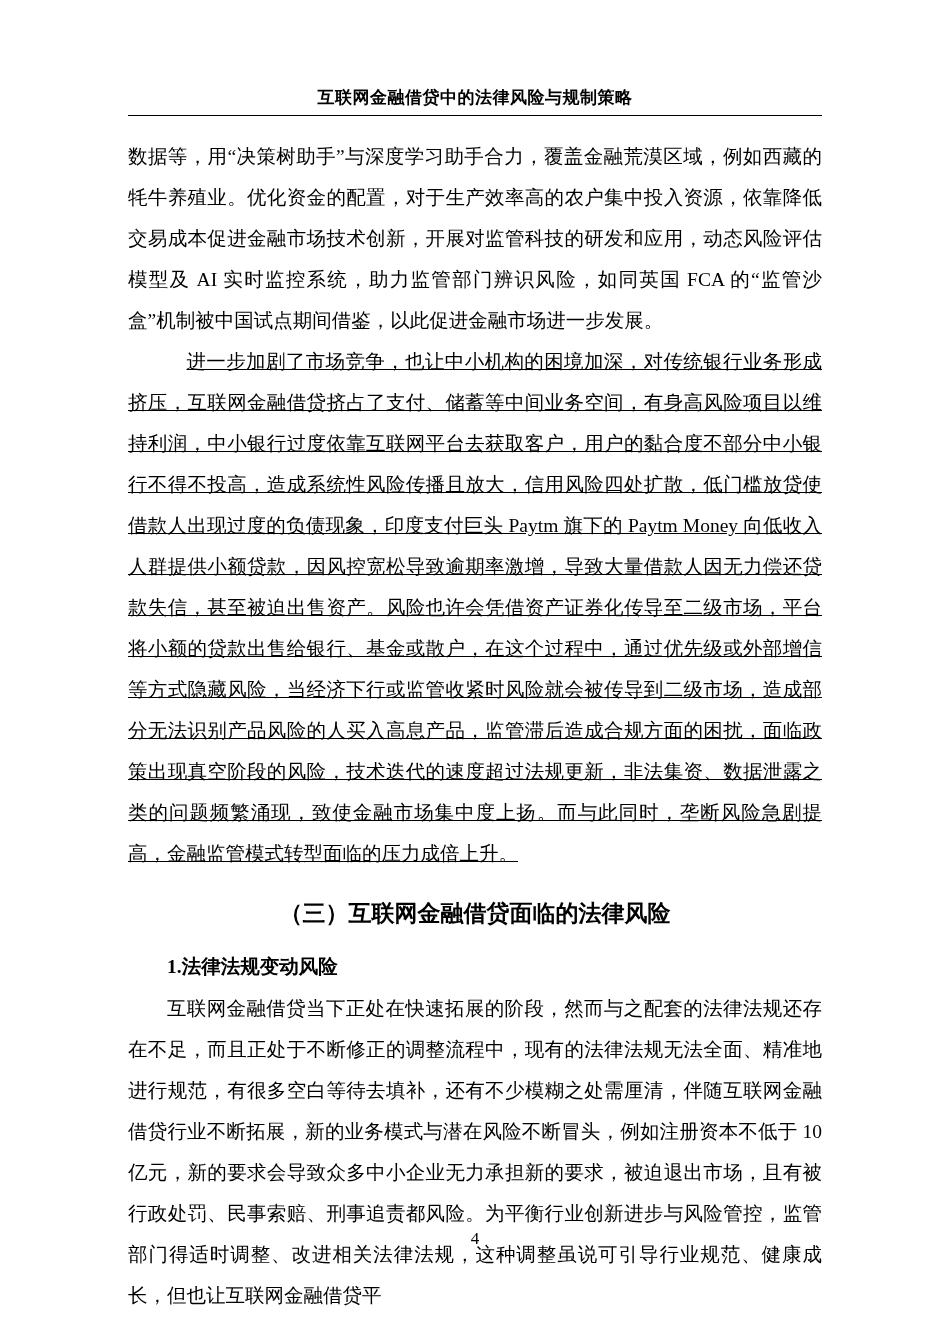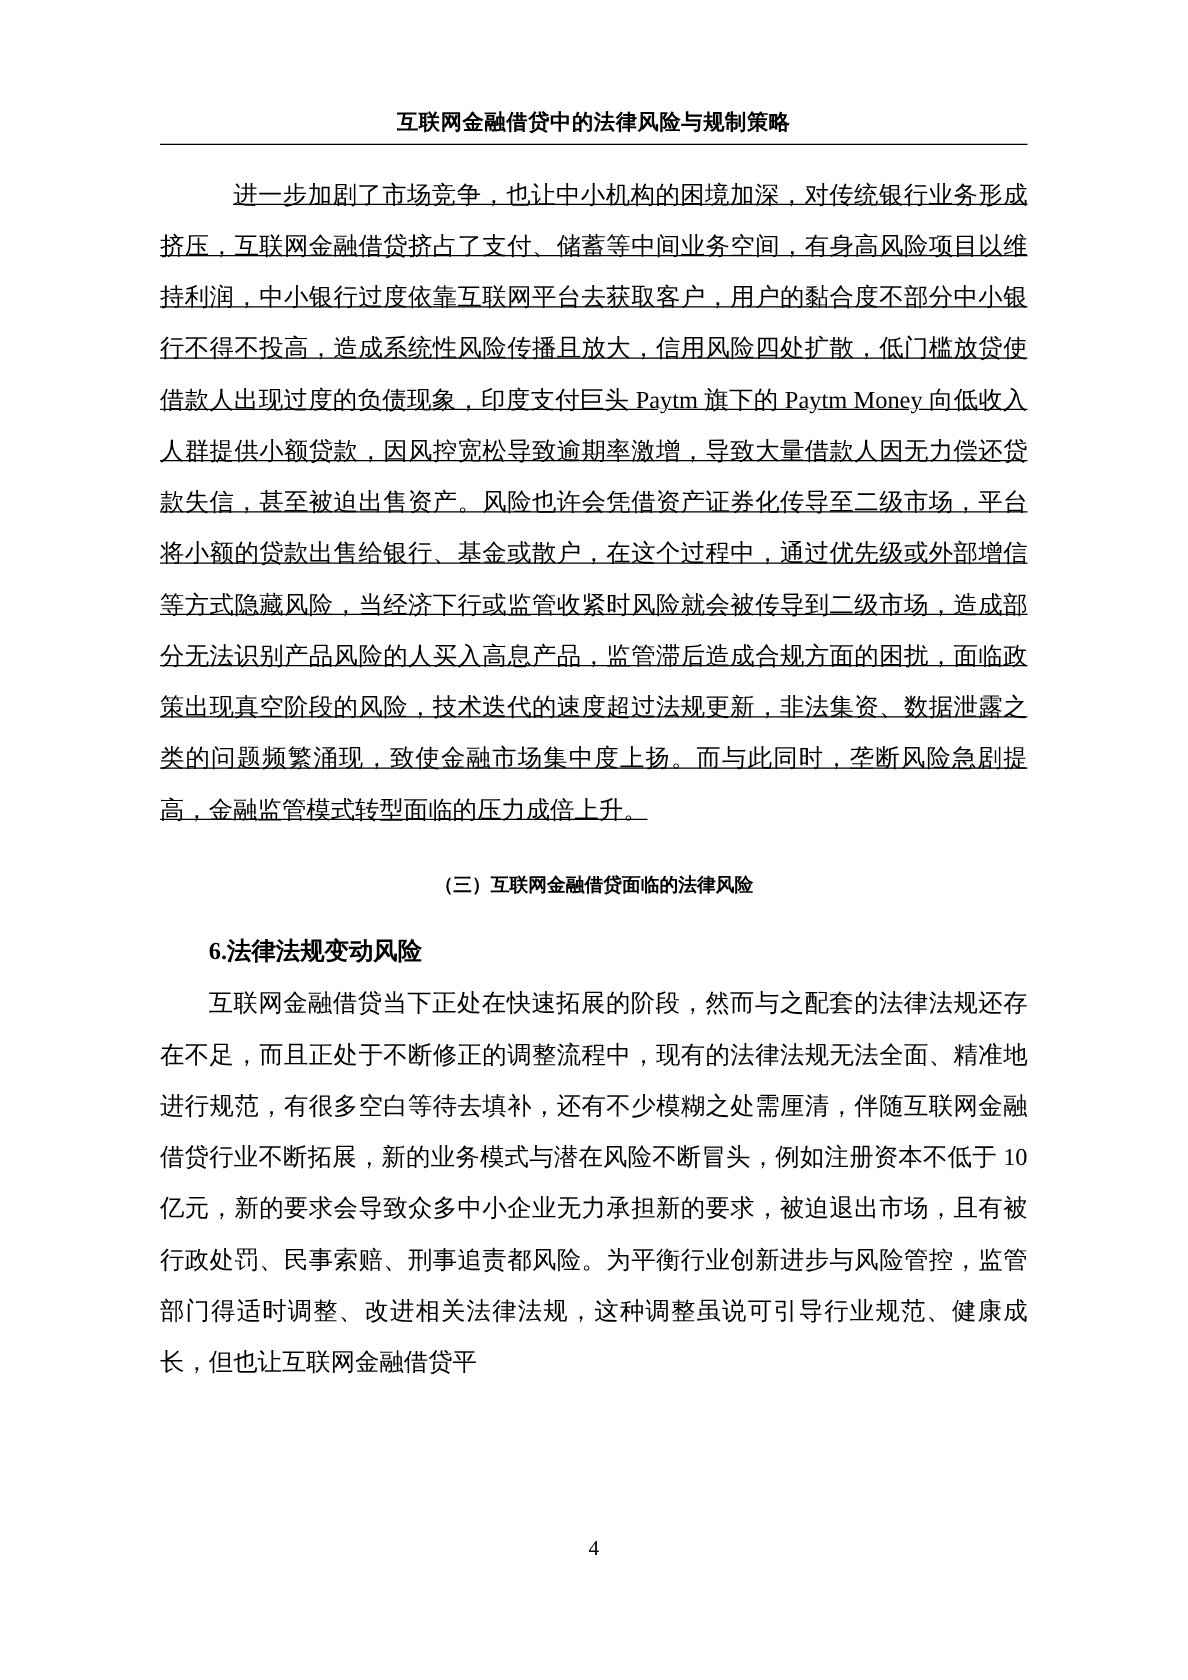--- a/index.html
+++ b/index.html
@@ -52,21 +52,21 @@
     text-indent: 3em;
     text-decoration: underline;
   }
   .sub-head {
     font-weight: bold;
     text-indent: 2em;
   }
   .section-head {
     margin-top: 18px;
     text-align: center;
-    font-size: 15px;
+    font-size: 23px;
     font-weight: bold;
     line-height: 44px;
   }
   .sub-head-2 {
     margin-top: 10px;
     font-size: 19.5px;
     font-weight: bold;
     text-indent: 2em;
     line-height: 42px;
   }
@@ -85,27 +85,28 @@
 
 <div class="page">
 
   <div class="header">
     <div>互联网金融借贷中的法律风险与规制策略</div>
   </div>
   <div class="header-rule"></div>
 
   <div class="body-text">
 
+    <p class="indent0">数据等，用“决策树助手”与深度学习助手合力，覆盖金融荒漠区域，例如西藏的牦牛养殖业。优化资金的配置，对于生产效率高的农户集中投入资源，依靠降低交易成本促进金融市场技术创新，开展对监管科技的研发和应用，动态风险评估模型及 AI 实时监控系统，助力监管部门辨识风险，如同英国 FCA 的“监管沙盒”机制被中国试点期间借鉴，以此促进金融市场进一步发展。</p>
 
 
     <p class="indent3">进一步加剧了市场竞争，也让中小机构的困境加深，对传统银行业务形成挤压，互联网金融借贷挤占了支付、储蓄等中间业务空间，有身高风险项目以维持利润，中小银行过度依靠互联网平台去获取客户，用户的黏合度不部分中小银行不得不投高，造成系统性风险传播且放大，信用风险四处扩散，低门槛放贷使借款人出现过度的负债现象，印度支付巨头 Paytm 旗下的 Paytm Money 向低收入人群提供小额贷款，因风控宽松导致逾期率激增，导致大量借款人因无力偿还贷款失信，甚至被迫出售资产。风险也许会凭借资产证券化传导至二级市场，平台将小额的贷款出售给银行、基金或散户，在这个过程中，通过优先级或外部增信等方式隐藏风险，当经济下行或监管收紧时风险就会被传导到二级市场，造成部分无法识别产品风险的人买入高息产品，监管滞后造成合规方面的困扰，面临政策出现真空阶段的风险，技术迭代的速度超过法规更新，非法集资、数据泄露之类的问题频繁涌现，致使金融市场集中度上扬。而与此同时，垄断风险急剧提高，金融监管模式转型面临的压力成倍上升。</p>
 
     <p class="section-head">（三）互联网金融借贷面临的法律风险</p>
 
-    <p class="sub-head-2">6.法律法规变动风险</p>
+    <p class="sub-head-2">1.法律法规变动风险</p>
 
     <p class="indent2">互联网金融借贷当下正处在快速拓展的阶段，然而与之配套的法律法规还存在不足，而且正处于不断修正的调整流程中，现有的法律法规无法全面、精准地进行规范，有很多空白等待去填补，还有不少模糊之处需厘清，伴随互联网金融借贷行业不断拓展，新的业务模式与潜在风险不断冒头，例如注册资本不低于 10 亿元，新的要求会导致众多中小企业无力承担新的要求，被迫退出市场，且有被行政处罚、民事索赔、刑事追责都风险。为平衡行业创新进步与风险管控，监管部门得适时调整、改进相关法律法规，这种调整虽说可引导行业规范、健康成长，但也让互联网金融借贷平</p>
 
   </div>
 
   <div class="page-number">4</div>
 
 </div>
 
 </body></html>

